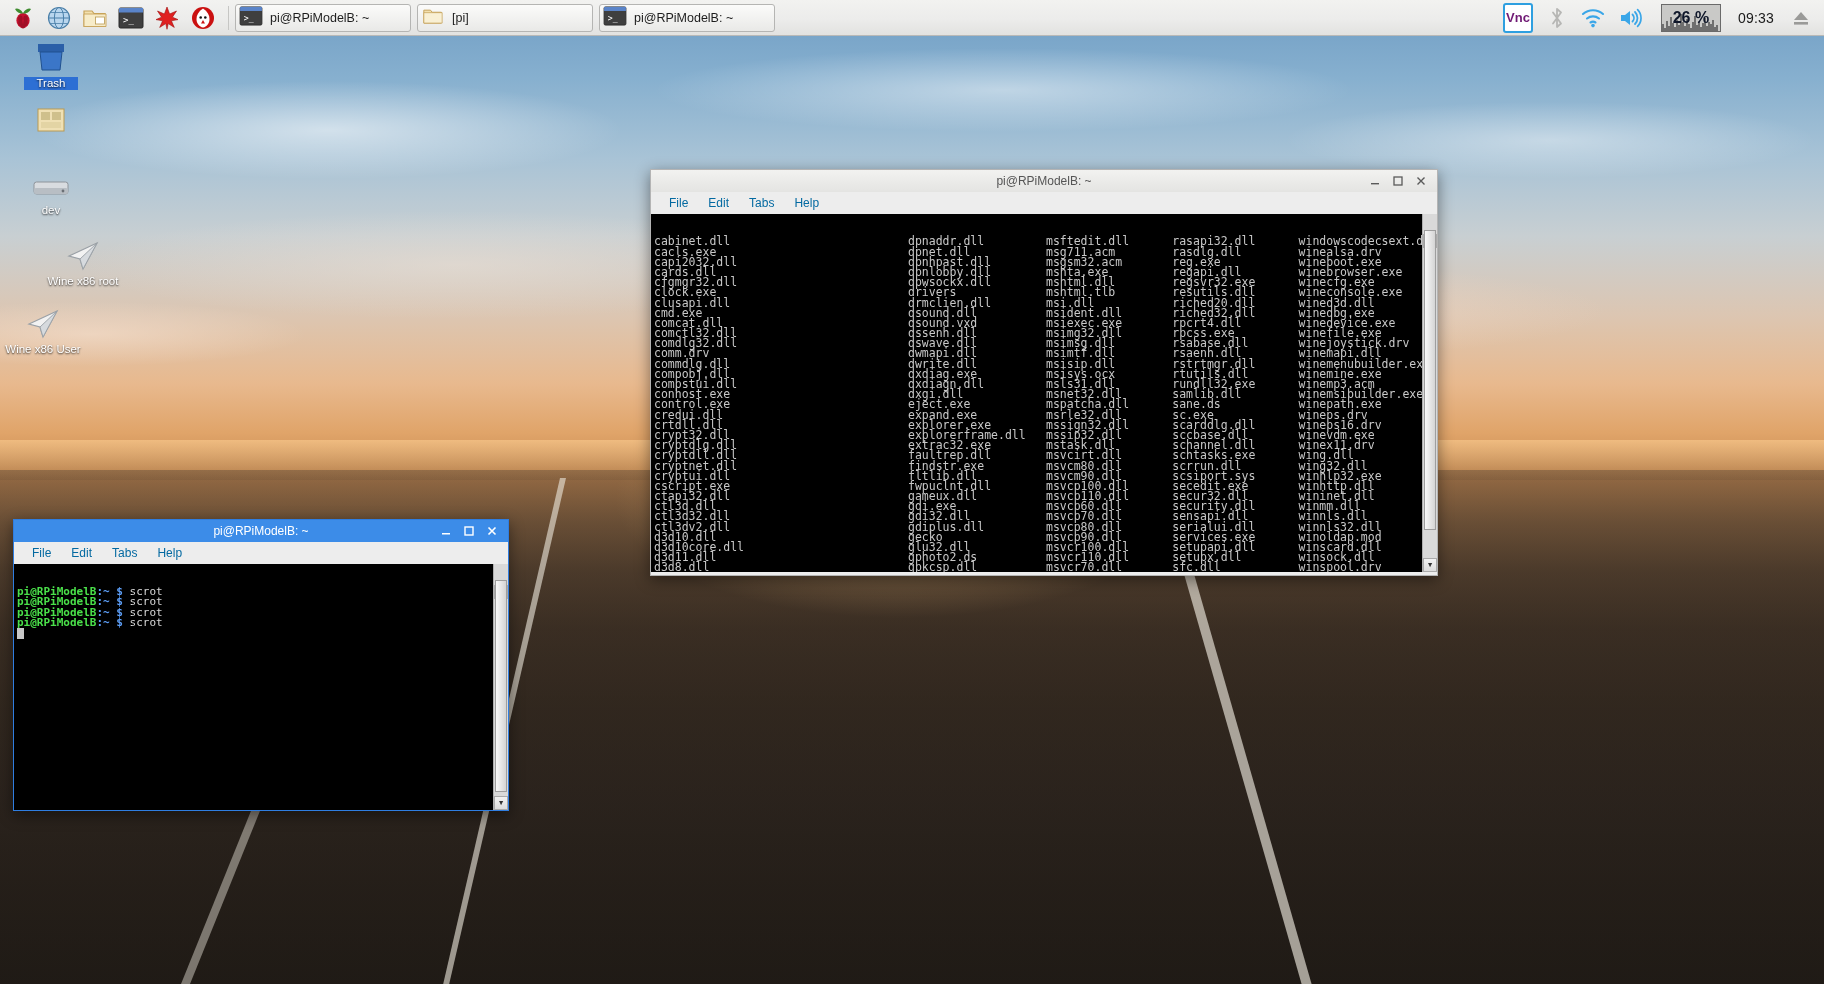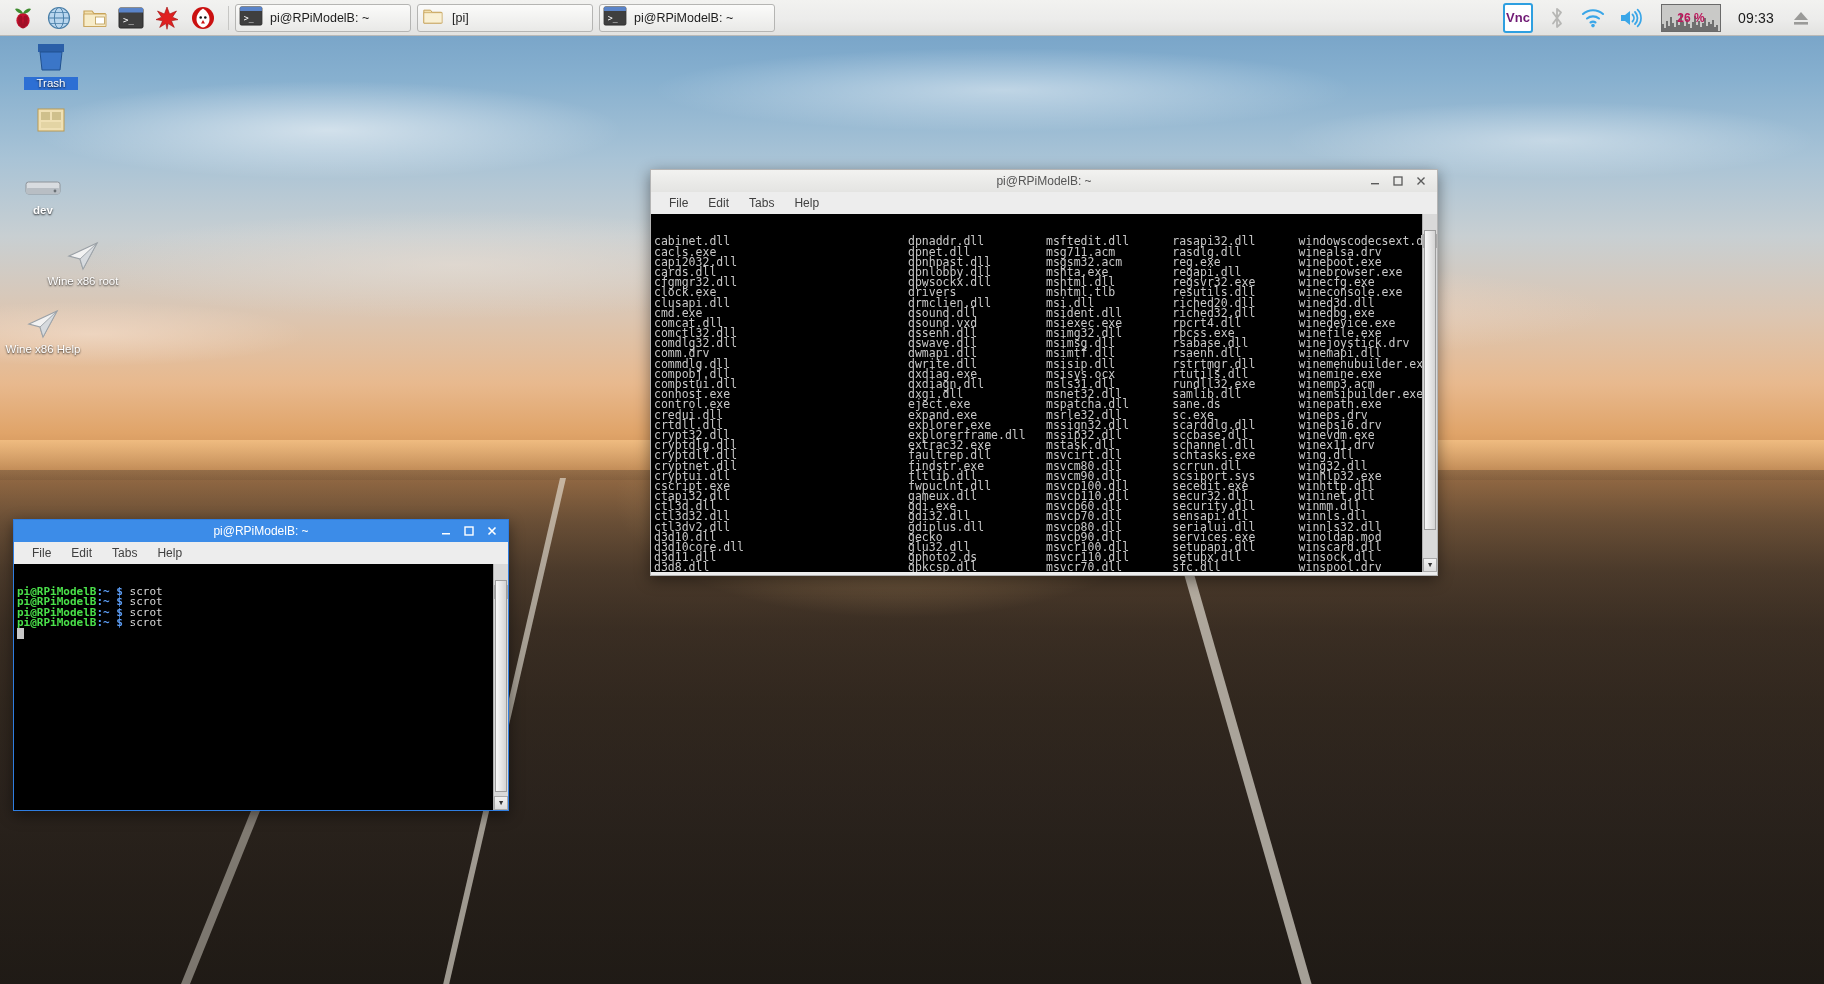--- a/index.html
+++ b/index.html
@@ -115,21 +115,21 @@
     margin: 0 4px;
   }
   #cpu-bars { position: absolute; left: 0; bottom: 0; width: 100%; height: 100%; }
   #cpu-bars i {
     position: absolute; bottom: 0; width: 2px; background: #6f6f6f;
   }
   #cpu-text {
     position: absolute; inset: 0;
     display: flex; align-items: center; justify-content: center;
     font-family: "Liberation Sans", sans-serif;
-    font-size: 12px; color: #be185d; font-weight: bold;
+    font-size: 16px; color: #0f172a; font-weight: bold;
   }
   #vnc-icon {
     width: 26px; height: 26px; border: 2px solid #2e9fe0; border-radius: 3px;
     background: #fff; display: flex; align-items: center; justify-content: center;
     font-family: "Liberation Sans", sans-serif; font-size: 13px; font-weight: bold; color: #701a75;
     line-height: 1;
   }
   
   .deskicon {
     position: absolute; width: 86px;
@@ -157,21 +157,21 @@
   .titlebar .title {
     position: absolute; left: 0; right: 0; text-align: center;
     pointer-events: none;
   }
   .tbtns { margin-left: auto; display: flex; align-items: center; gap: 10px; z-index: 2; padding-right: 6px; }
   .tbtn { width: 13px; height: 13px; display: flex; align-items: center; justify-content: center; }
   .menubar {
     height: 22px; display: flex; align-items: center;
     background: #ededed;
     font-family: "Liberation Sans", sans-serif;
-    font-size: 12px; color: #404040;
+    font-size: 12px; color: #0369a1;
     padding-left: 8px;
   }
   .menubar span { padding: 0 10px; }
   .term-body {
     background: #000;
     color: #c8c8c8;
     font-family: "DejaVu Sans Mono", monospace;
     font-size: 11.5px;
     line-height: 10.2px;
     overflow: hidden;
@@ -388,21 +388,21 @@
   <div class="deskicon" style="left:8px; top:105px;">
     <svg width="32" height="30" viewBox="0 0 32 30">
       <rect x="3" y="4" width="26" height="22" fill="#efe0b4" stroke="#b99a52"></rect>
       <rect x="6" y="7" width="9" height="8" fill="#cfc08c"></rect>
       <rect x="17" y="7" width="9" height="8" fill="#cfc08c"></rect>
       <rect x="6" y="17" width="20" height="6" fill="#e3d4a4"></rect>
     </svg>
     <div class="lbl"></div>
   </div>
 
-  <div class="deskicon" style="left:0; top:175px;font-weight:bold;">
+  <div class="deskicon" style="left:8px; top:175px;">
     <svg width="38" height="26" viewBox="0 0 38 26">
       <rect x="2" y="7" width="34" height="12" rx="2.5" fill="#d8dce0" stroke="#8e949a"></rect>
       <rect x="2" y="13" width="34" height="6" rx="2" fill="#b8bec4"></rect>
       <circle cx="31" cy="16" r="1.4" fill="#6a7076"></circle>
     </svg>
     <div class="lbl">dev</div>
   </div>
 
   <div class="deskicon" style="left:0px; top:240px;padding-left:40px;">
     <svg width="34" height="32" viewBox="0 0 34 32">
@@ -410,21 +410,21 @@
       <path d="M14 19 L31 3 L17 29 Z" fill="#d6dade" stroke="#9aa0a6" stroke-width=".9"></path>
     </svg>
     <div class="lbl">Wine x86 root</div>
   </div>
 
   <div class="deskicon" style="left:0px; top:308px;">
     <svg width="34" height="32" viewBox="0 0 34 32">
       <path d="M3 16 L31 3 L17 29 L14 19 Z" fill="#f2f2f2" stroke="#9aa0a6" stroke-width="1.2"></path>
       <path d="M14 19 L31 3 L17 29 Z" fill="#d6dade" stroke="#9aa0a6" stroke-width=".9"></path>
     </svg>
-    <div class="lbl">Wine x86 Help</div>
+    <div class="lbl">Wine x86 User</div>
   </div>
 
   <div class="window" id="win-back" style="left:650px; top:169px; width:786px; height:405px; background:#ededed; border:1px solid #b4b4b4;">
     <div class="titlebar" style="background:linear-gradient(to bottom,#f2f2f0,#e4e4e2); color:#555;">
       <span class="title">pi@RPiModelB: ~</span>
       <span class="tbtns">
         <span class="tbtn">
           <svg width="12" height="12" viewBox="0 0 12 12">
               <rect x="2" y="8" width="8" height="1.4" fill="#5a5a5a"></rect>
             </svg>

